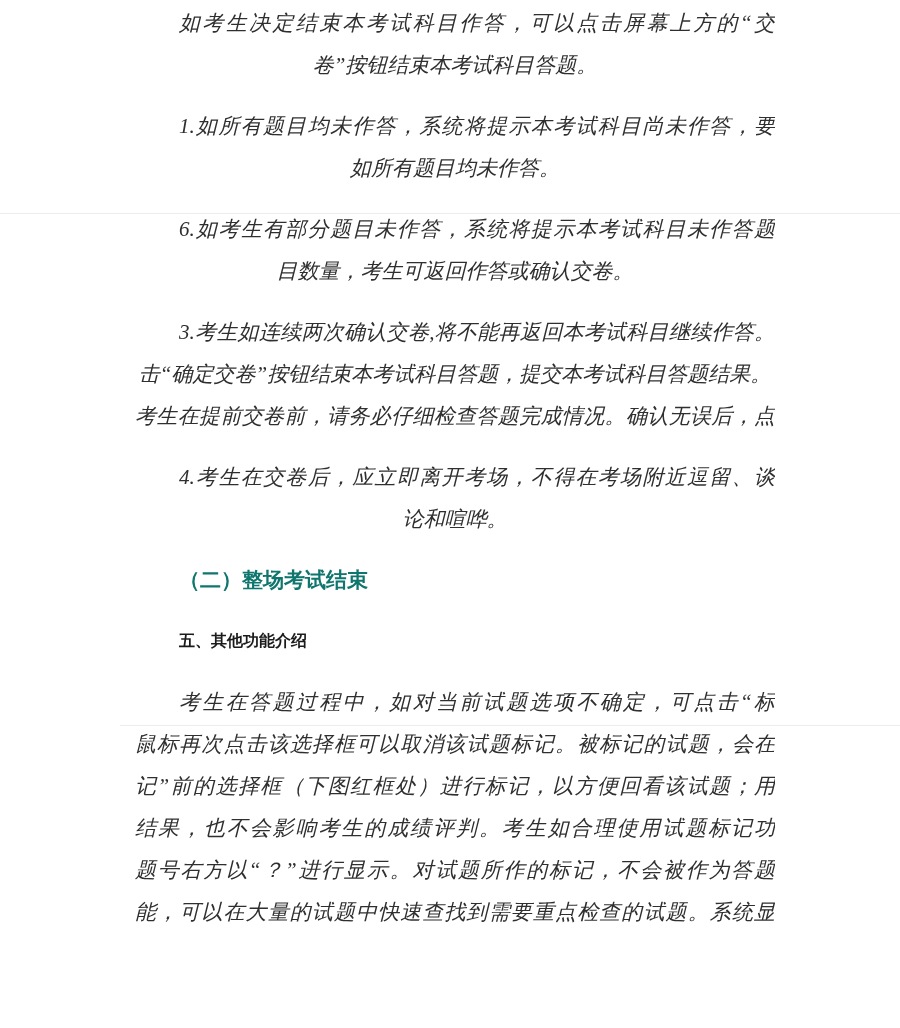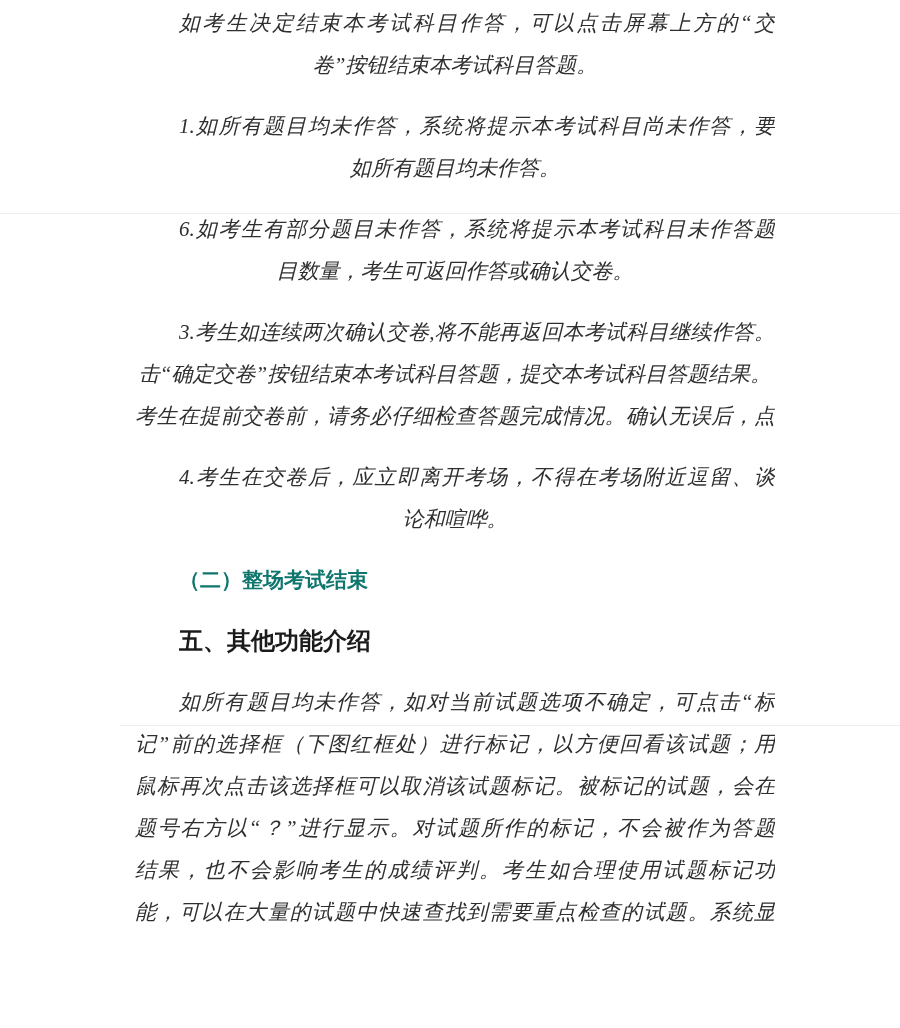--- a/index.html
+++ b/index.html
@@ -44,21 +44,21 @@
     line-height: 42px;
     font-weight: bold;
     color: #0f766e;
     font-family: "Liberation Serif", "DejaVu Serif", serif;
     margin: 0 0 19px 0;
   }
   .heading-chapter {
     height: 42px;
     line-height: 42px;
     font-weight: bold;
-    font-size: 24px;
+    font-size: 16px;
     color: #1b1b1b;
     font-family: "Liberation Sans", "DejaVu Sans", sans-serif;
     margin: 0 0 19px 0;
   }
   .seam {
     position: absolute;
     height: 1px;
     background: #ededed;
   }
   .seam-1 { top: 213px; left: 0; width: 900px; }
@@ -99,21 +99,21 @@
   </div>
 
   <div class="heading-sub indent">（二）整场考试结束</div>
 
   <div class="para">
   </div>
 
   <div class="heading-chapter indent">五、其他功能介绍</div>
 
   <div class="para">
-    <div class="line indent just">如所有题目均未作答，如对当前试题选项不确定，可点击“标</div>
+    <div class="line indent just">考生在答题过程中，如对当前试题选项不确定，可点击“标</div>
+    <div class="line just">鼠标再次点击该选择框可以取消该试题标记。被标记的试题，会在</div>
     <div class="line just">记”前的选择框（下图红框处）进行标记，以方便回看该试题；用</div>
-    <div class="line just">鼠标再次点击该选择框可以取消该试题标记。被标记的试题，会在</div>
+    <div class="line just">结果，也不会影响考生的成绩评判。考生如合理使用试题标记功</div>
     <div class="line just">题号右方以“？”进行显示。对试题所作的标记，不会被作为答题</div>
-    <div class="line just">结果，也不会影响考生的成绩评判。考生如合理使用试题标记功</div>
     <div class="line just">能，可以在大量的试题中快速查找到需要重点检查的试题。系统显</div>
   </div>
 
 </div>
 
 </body></html>

